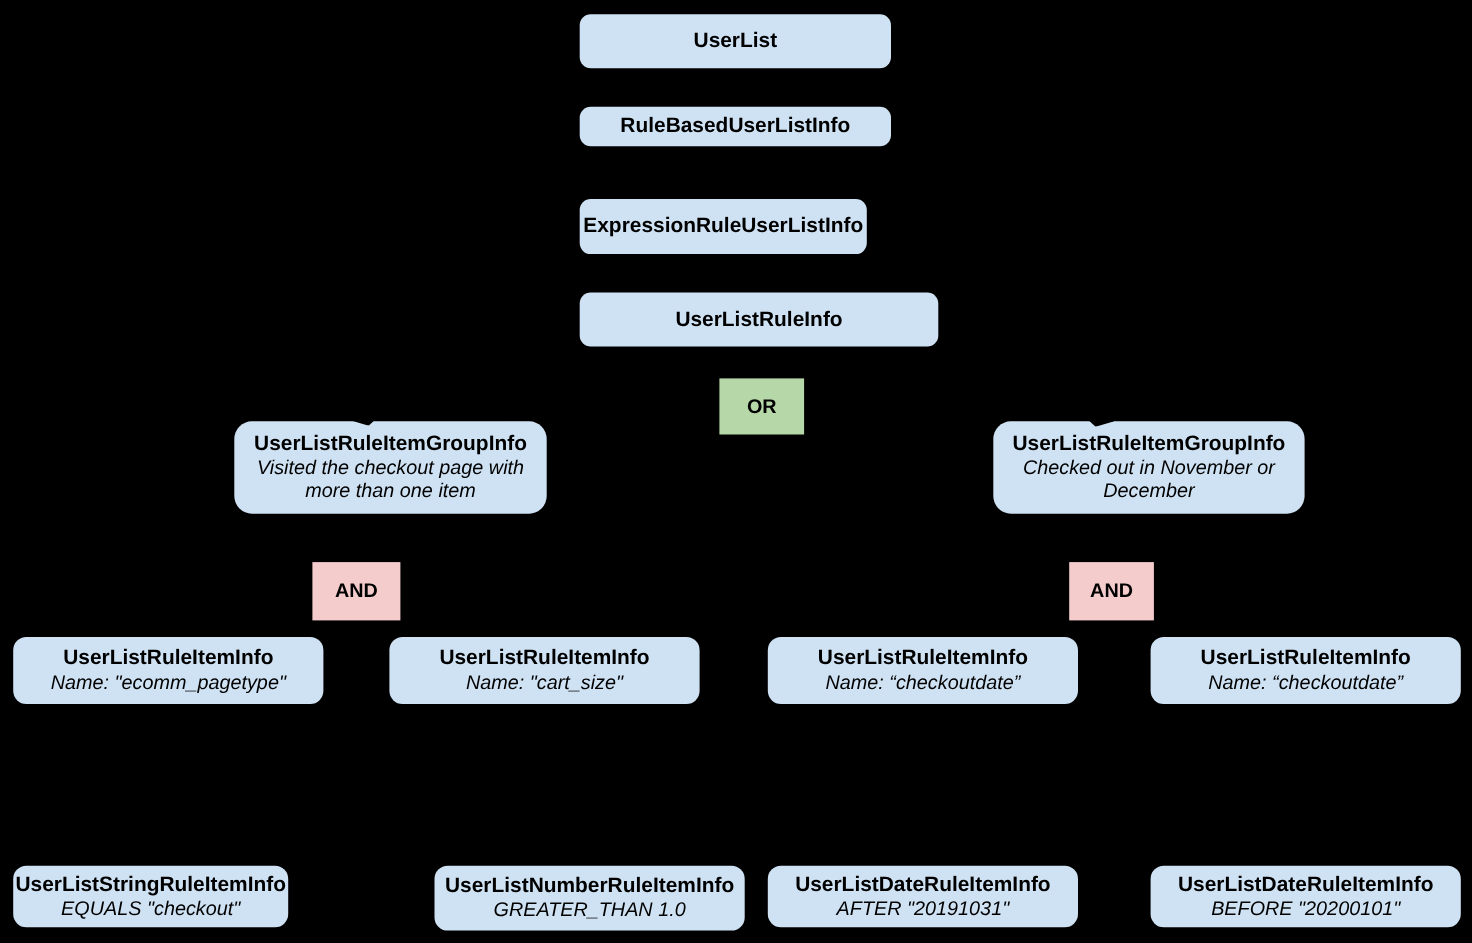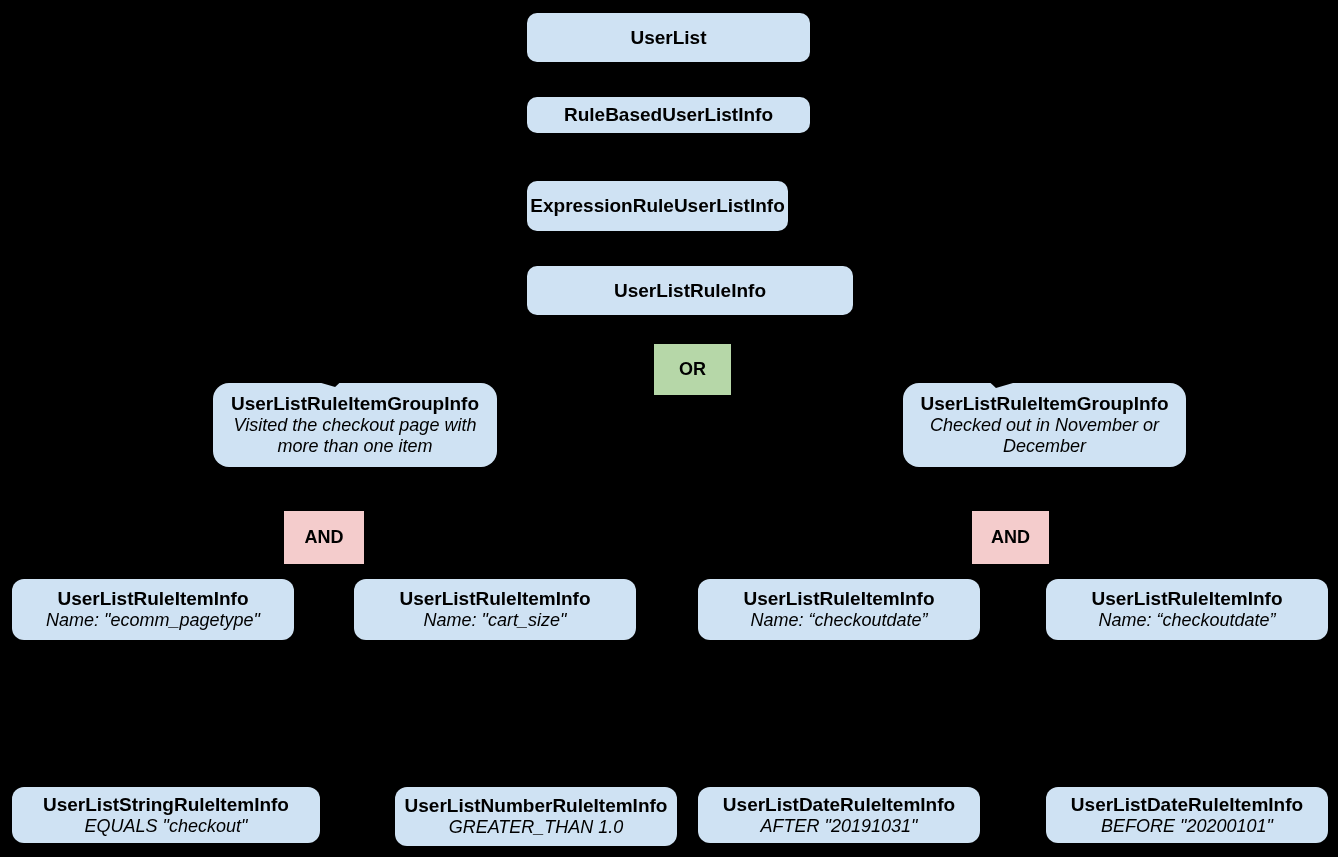--- a/index.html
+++ b/index.html
@@ -126,21 +126,21 @@
   <div class="node item-node" style="left: 698px; top: 579px; width: 282px; height: 61px; background: rgb(207, 226, 243);">
     <div class="node-title">UserListRuleItemInfo</div>
     <div class="node-sub">Name: “checkoutdate”</div>
   </div>
 
   <div class="node item-node" style="left: 1046px; top: 579px; width: 282px; height: 61px; background: rgb(207, 226, 243);">
     <div class="node-title">UserListRuleItemInfo</div>
     <div class="node-sub">Name: “checkoutdate”</div>
   </div>
 
-  <div class="node leaf-node" style="left: 12px; top: 787px; width: 308px; height: 56px; background: rgb(207, 226, 243);">
+  <div class="node leaf-node" style="left: 12px; top: 787px; width: 250px; height: 56px; background: rgb(207, 226, 243);">
     <div class="node-title">UserListStringRuleItemInfo</div>
     <div class="node-sub">EQUALS "checkout"</div>
   </div>
 
   <div class="node leaf-node" style="left: 354px; top: 787px; width: 282px; height: 59px; background: rgb(207, 226, 243); margin-left: 41px;">
     <div class="node-title">UserListNumberRuleItemInfo</div>
     <div class="node-sub">GREATER_THAN 1.0</div>
   </div>
 
   <div class="node leaf-node" style="left: 698px; top: 787px; width: 282px; height: 56px; background: rgb(207, 226, 243);">

